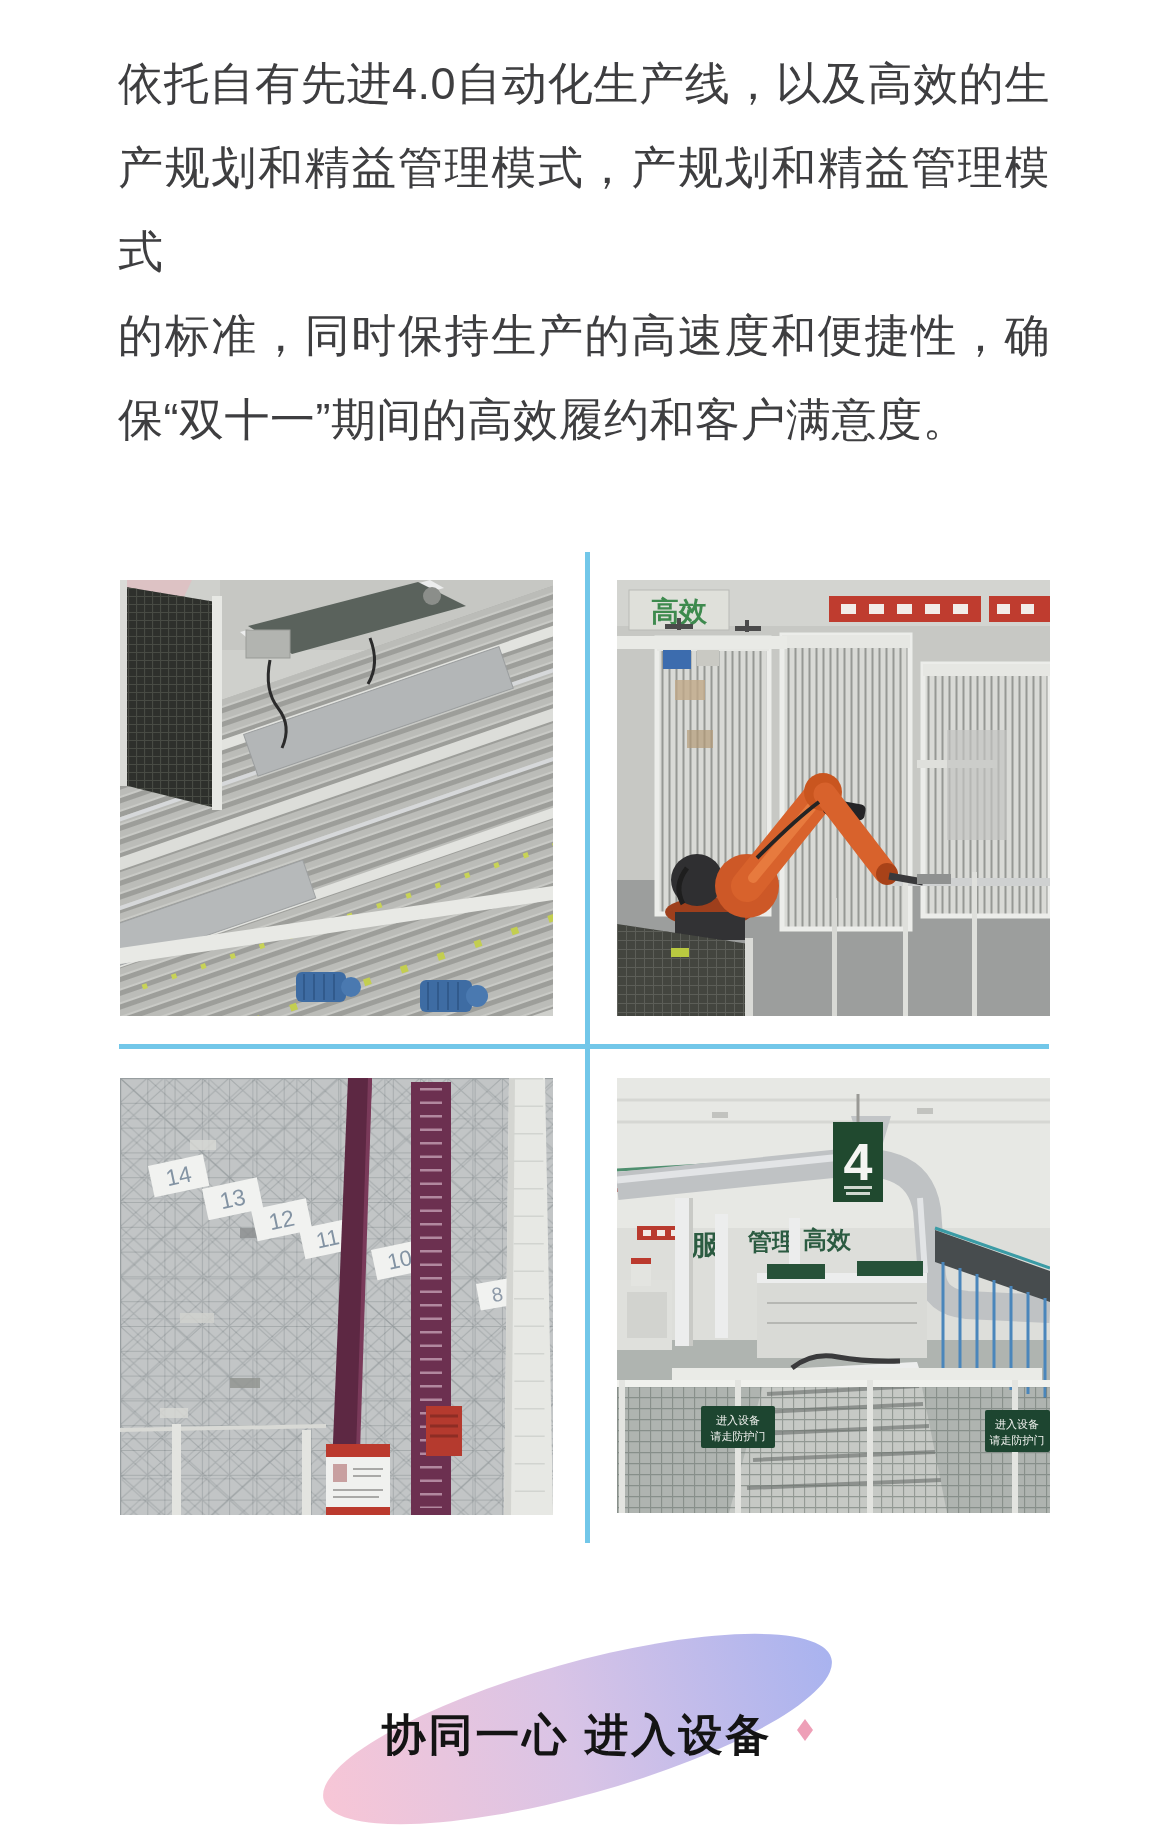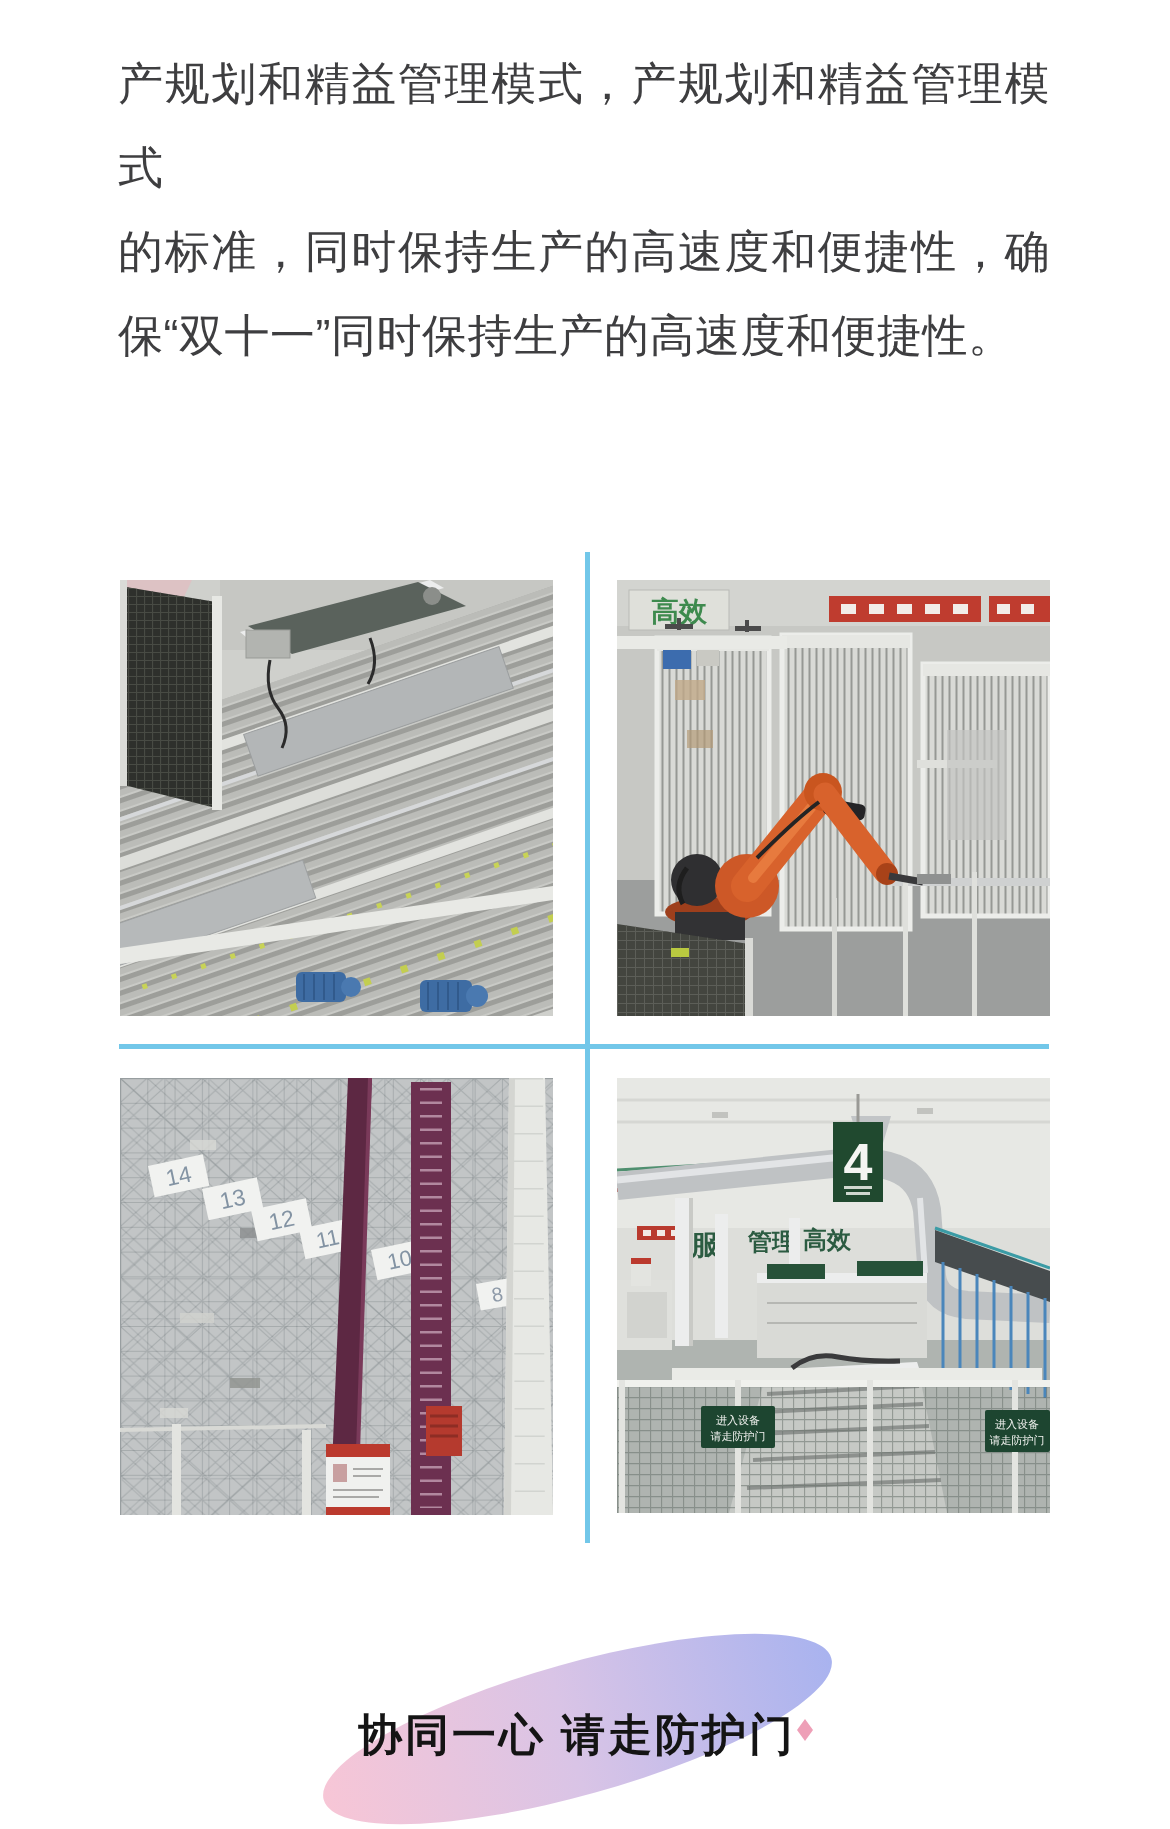--- a/index.html
+++ b/index.html
@@ -28,23 +28,24 @@
   .diamond{position:absolute;left:797px;top:1719px;width:16px;height:22px;
            clip-path:polygon(50% 0,100% 50%,50% 100%,0 50%);}
   svg text{font-family:"Liberation Sans",sans-serif;}
 </style>
 </head>
 <body>
 
 <div class="stage">
 
   <div class="para">
+    <div class="pline">依托自有先进4.0自动化生产线，以及高效的生</div>
     <div class="pline">产规划和精益管理模式，产规划和精益管理模式</div>
     <div class="pline">的标准，同时保持生产的高速度和便捷性，确</div>
-    <div class="pline last">保“双十一”同时保持生产的高速度和便捷性。</div>
+    <div class="pline last">保“双十一”期间的高效履约和客户满意度。</div>
   </div>
 
   <div class="vdiv" style="background:#72c7e9"></div>
   <div class="hdiv" style="background:#72c7e9"></div>
 
   <div class="photo ph-tl">
     <svg viewBox="0 0 433 436" preserveAspectRatio="none">
       <defs>
         <pattern id="p1r" width="16" height="13" patternUnits="userSpaceOnUse">
           <rect width="16" height="13" fill="#bbbcb8"></rect>
@@ -338,16 +339,16 @@
       </g>
       <g>
         <rect x="368" y="332" width="65" height="42" rx="2" fill="#1d4530"></rect>
         <text x="400" y="350" font-size="11" fill="#f2f3f0" text-anchor="middle">进入设备</text>
         <text x="400" y="366" font-size="11" fill="#f2f3f0" text-anchor="middle">请走防护门</text>
       </g>
     </svg>
   </div>
 
   <div class="blob"></div>
-  <div class="slogan">协同一心 请走防护门</div>
+  <div class="slogan">协同一心 进入设备</div>
   <div class="diamond" style="background:#ee9fb7"></div>
 
 </div>
 
 </body></html>

